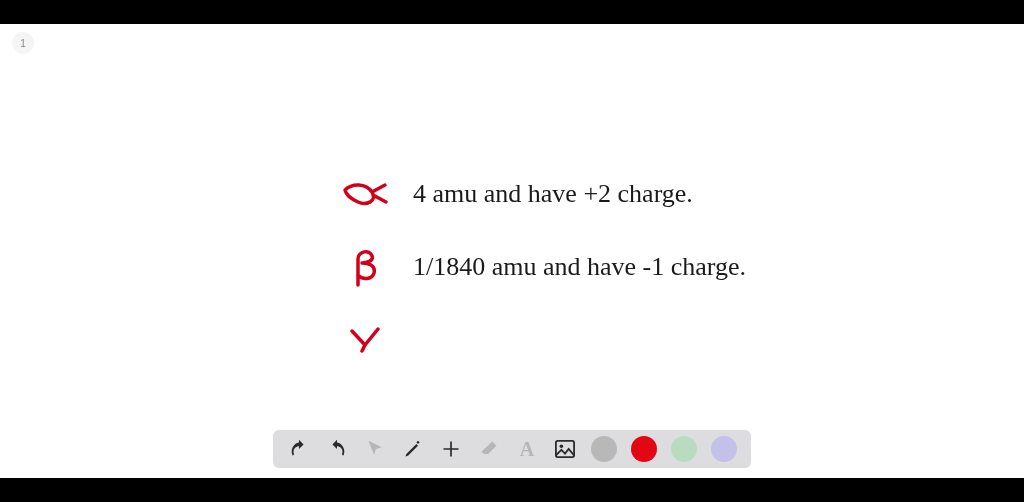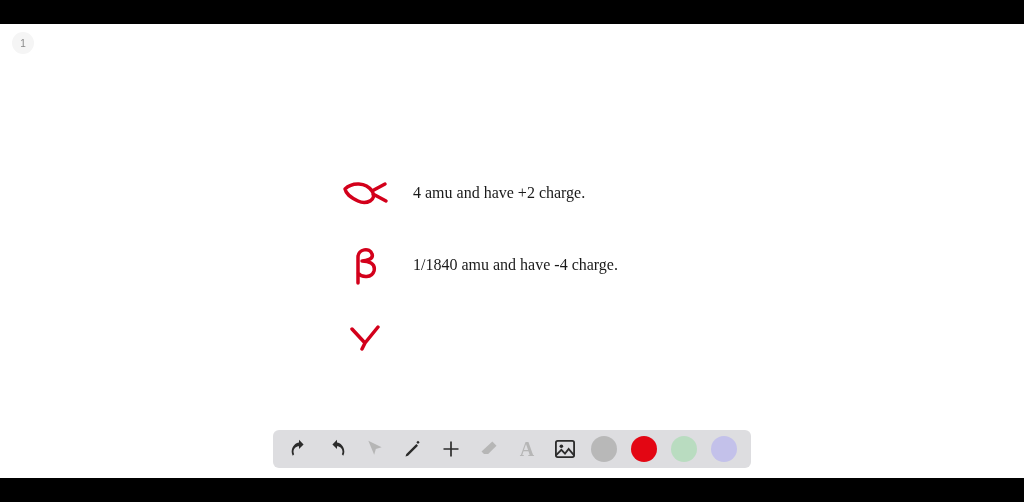--- a/index.html
+++ b/index.html
@@ -50,21 +50,21 @@
       padding-left: 335px;
     }
     .symbol {
       width: 60px;
       display: flex;
       justify-content: center;
       align-items: center;
       margin-right: 18px;
     }
     .text {
-      font-size: 16px;
+      font-size: 26px;
       color: #1a1a1a;
     }
     .toolbar {
       position: absolute;
       bottom: 10px;
       left: 50%;
       transform: translateX(-50%);
       background: #dddde0;
       border-radius: 6px;
       padding: 6px 14px;
@@ -108,21 +108,21 @@
       </div>
       <div class="text">4 amu and have +2 charge.</div>
     </div>
 
     <div class="row">
       <div class="symbol">
         <svg width="30" height="40" viewBox="0 0 30 40">
           <path d="M 8 38 L 8 12 C 8 4, 20 2, 22 9 C 24 14, 16 16, 12 16 C 18 16, 26 18, 24 26 C 22 33, 12 33, 8 28" fill="none" stroke="#d3001b" stroke-width="3.5" stroke-linecap="round" stroke-linejoin="round"></path>
         </svg>
       </div>
-      <div class="text">1/1840 amu and have -4 charge.</div>
+      <div class="text">1/1840 amu and have -1 charge.</div>
     </div>
 
     <div class="row">
       <div class="symbol">
         <svg width="34" height="28" viewBox="0 0 34 28">
           <path d="M 4 6 L 17 20 L 30 4 M 17 20 L 14 26" fill="none" stroke="#d3001b" stroke-width="3.5" stroke-linecap="round" stroke-linejoin="round"></path>
         </svg>
       </div>
     </div>
 

